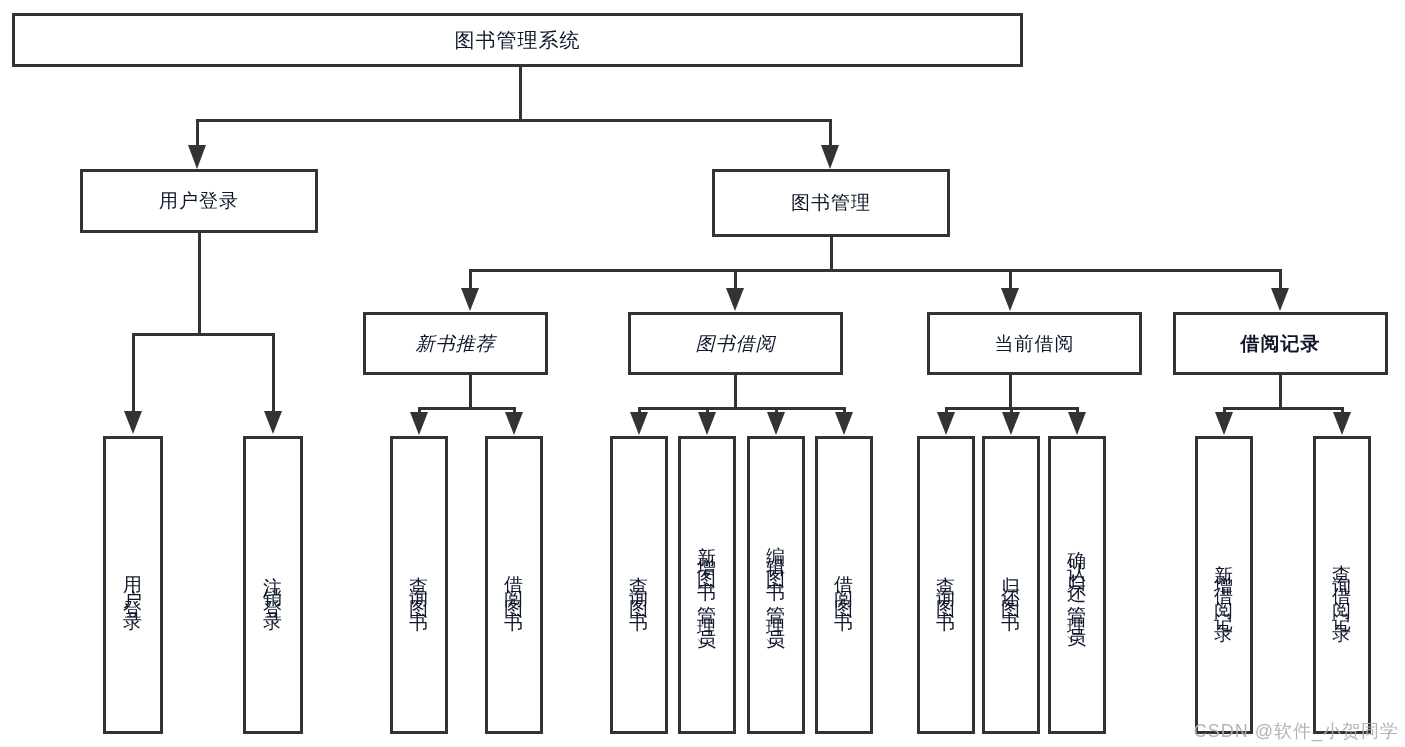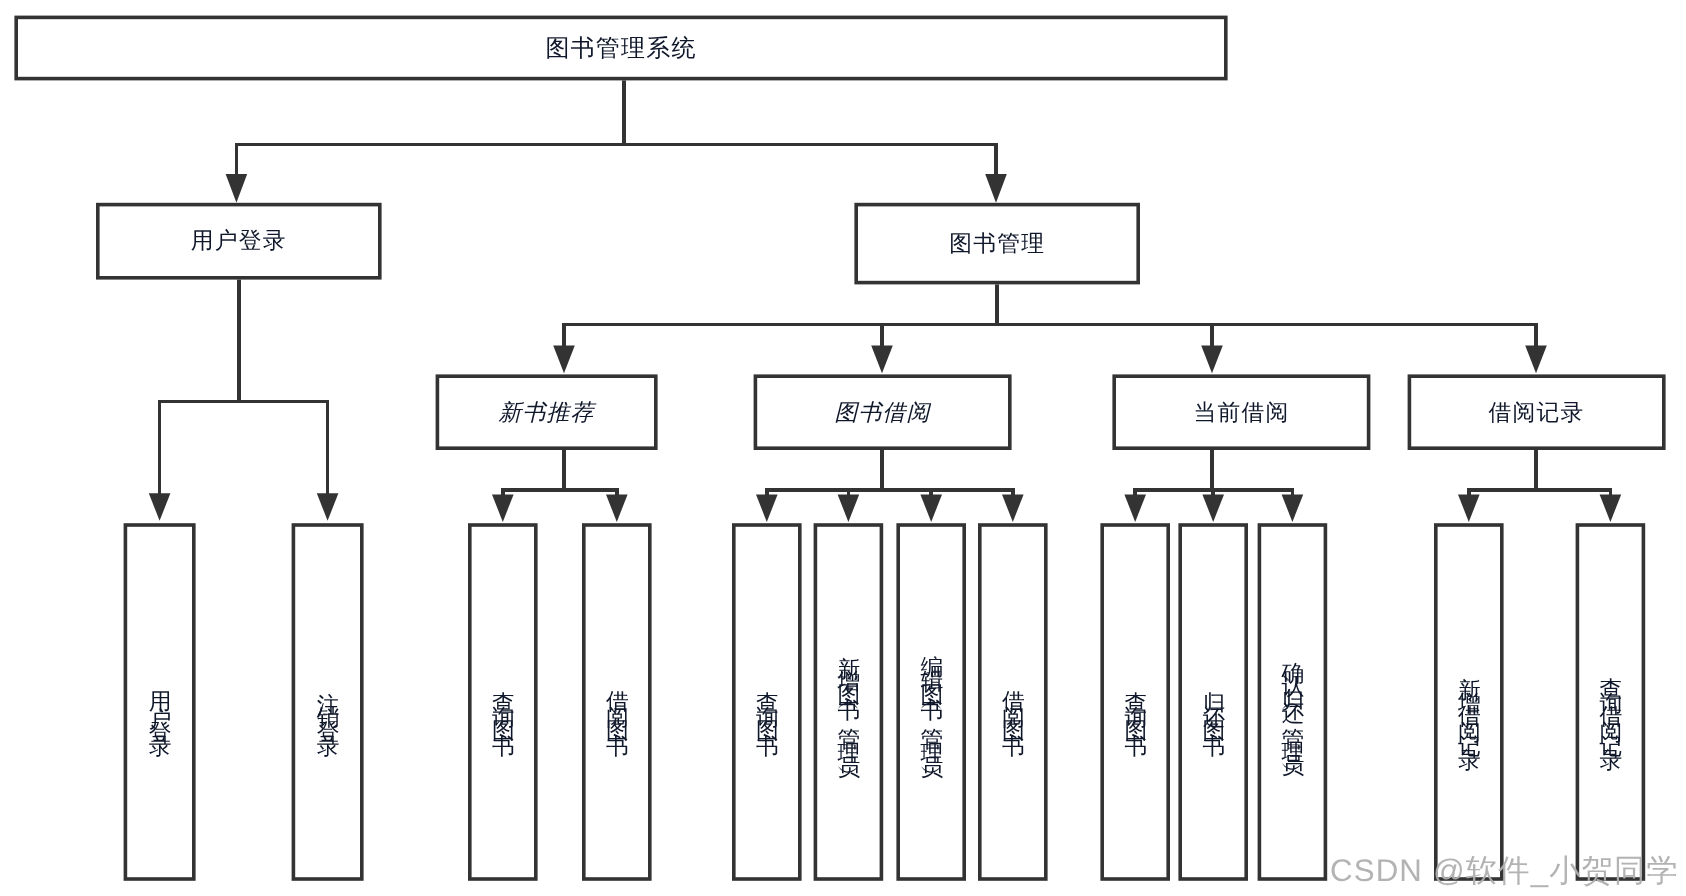--- a/index.html
+++ b/index.html
@@ -53,21 +53,21 @@
     text-orientation: mixed;
     font-size: 19px;
     letter-spacing: 12px;
     line-height: 1;
     white-space: nowrap;
   }
   .watermark {
     position: absolute;
     right: 6px;
     bottom: 4px;
-    font-size: 26px;
+    font-size: 18px;
     color: rgba(175, 175, 175, 0.95);
     letter-spacing: 1px;
     z-index: 5;
     pointer-events: none;
   }
 </style>
 </head>
 <body>
 
 <div class="canvas">
@@ -135,21 +135,21 @@
   </svg>
 
   <div class="box h root" style="left:12px; top:13px; width:1011px; height:54px;">图书管理系统</div>
 
   <div class="box h" style="left:80px; top:169px; width:238px; height:64px;">用户登录</div>
   <div class="box h" style="left:712px; top:169px; width:238px; height:68px;">图书管理</div>
 
   <div class="box h" style="left:363px; top:312px; width:185px; height:63px;font-style:italic;">新书推荐</div>
   <div class="box h" style="left:628px; top:312px; width:215px; height:63px;font-style:italic;">图书借阅</div>
   <div class="box h" style="left:903px; top:312px; width:215px; height:63px;margin-left:24px;">当前借阅</div>
-  <div class="box h" style="left:1173px; top:312px; width:215px; height:63px;">借阅记录</div>
+  <div class="box h" style="left:1173px; top:312px; width:215px; height:63px;font-weight:bold;">借阅记录</div>
 
   <div class="box v" style="left:103px; top:436px; width:60px; height:298px;">
     <span class="vtext">用户登录</span>
   </div>
   <div class="box v" style="left:243px; top:436px; width:60px; height:298px;">
     <span class="vtext">注销登录</span>
   </div>
 
   <div class="box v" style="left:390px; top:436px; width:58px; height:298px;">
     <span class="vtext">查询图书</span>

